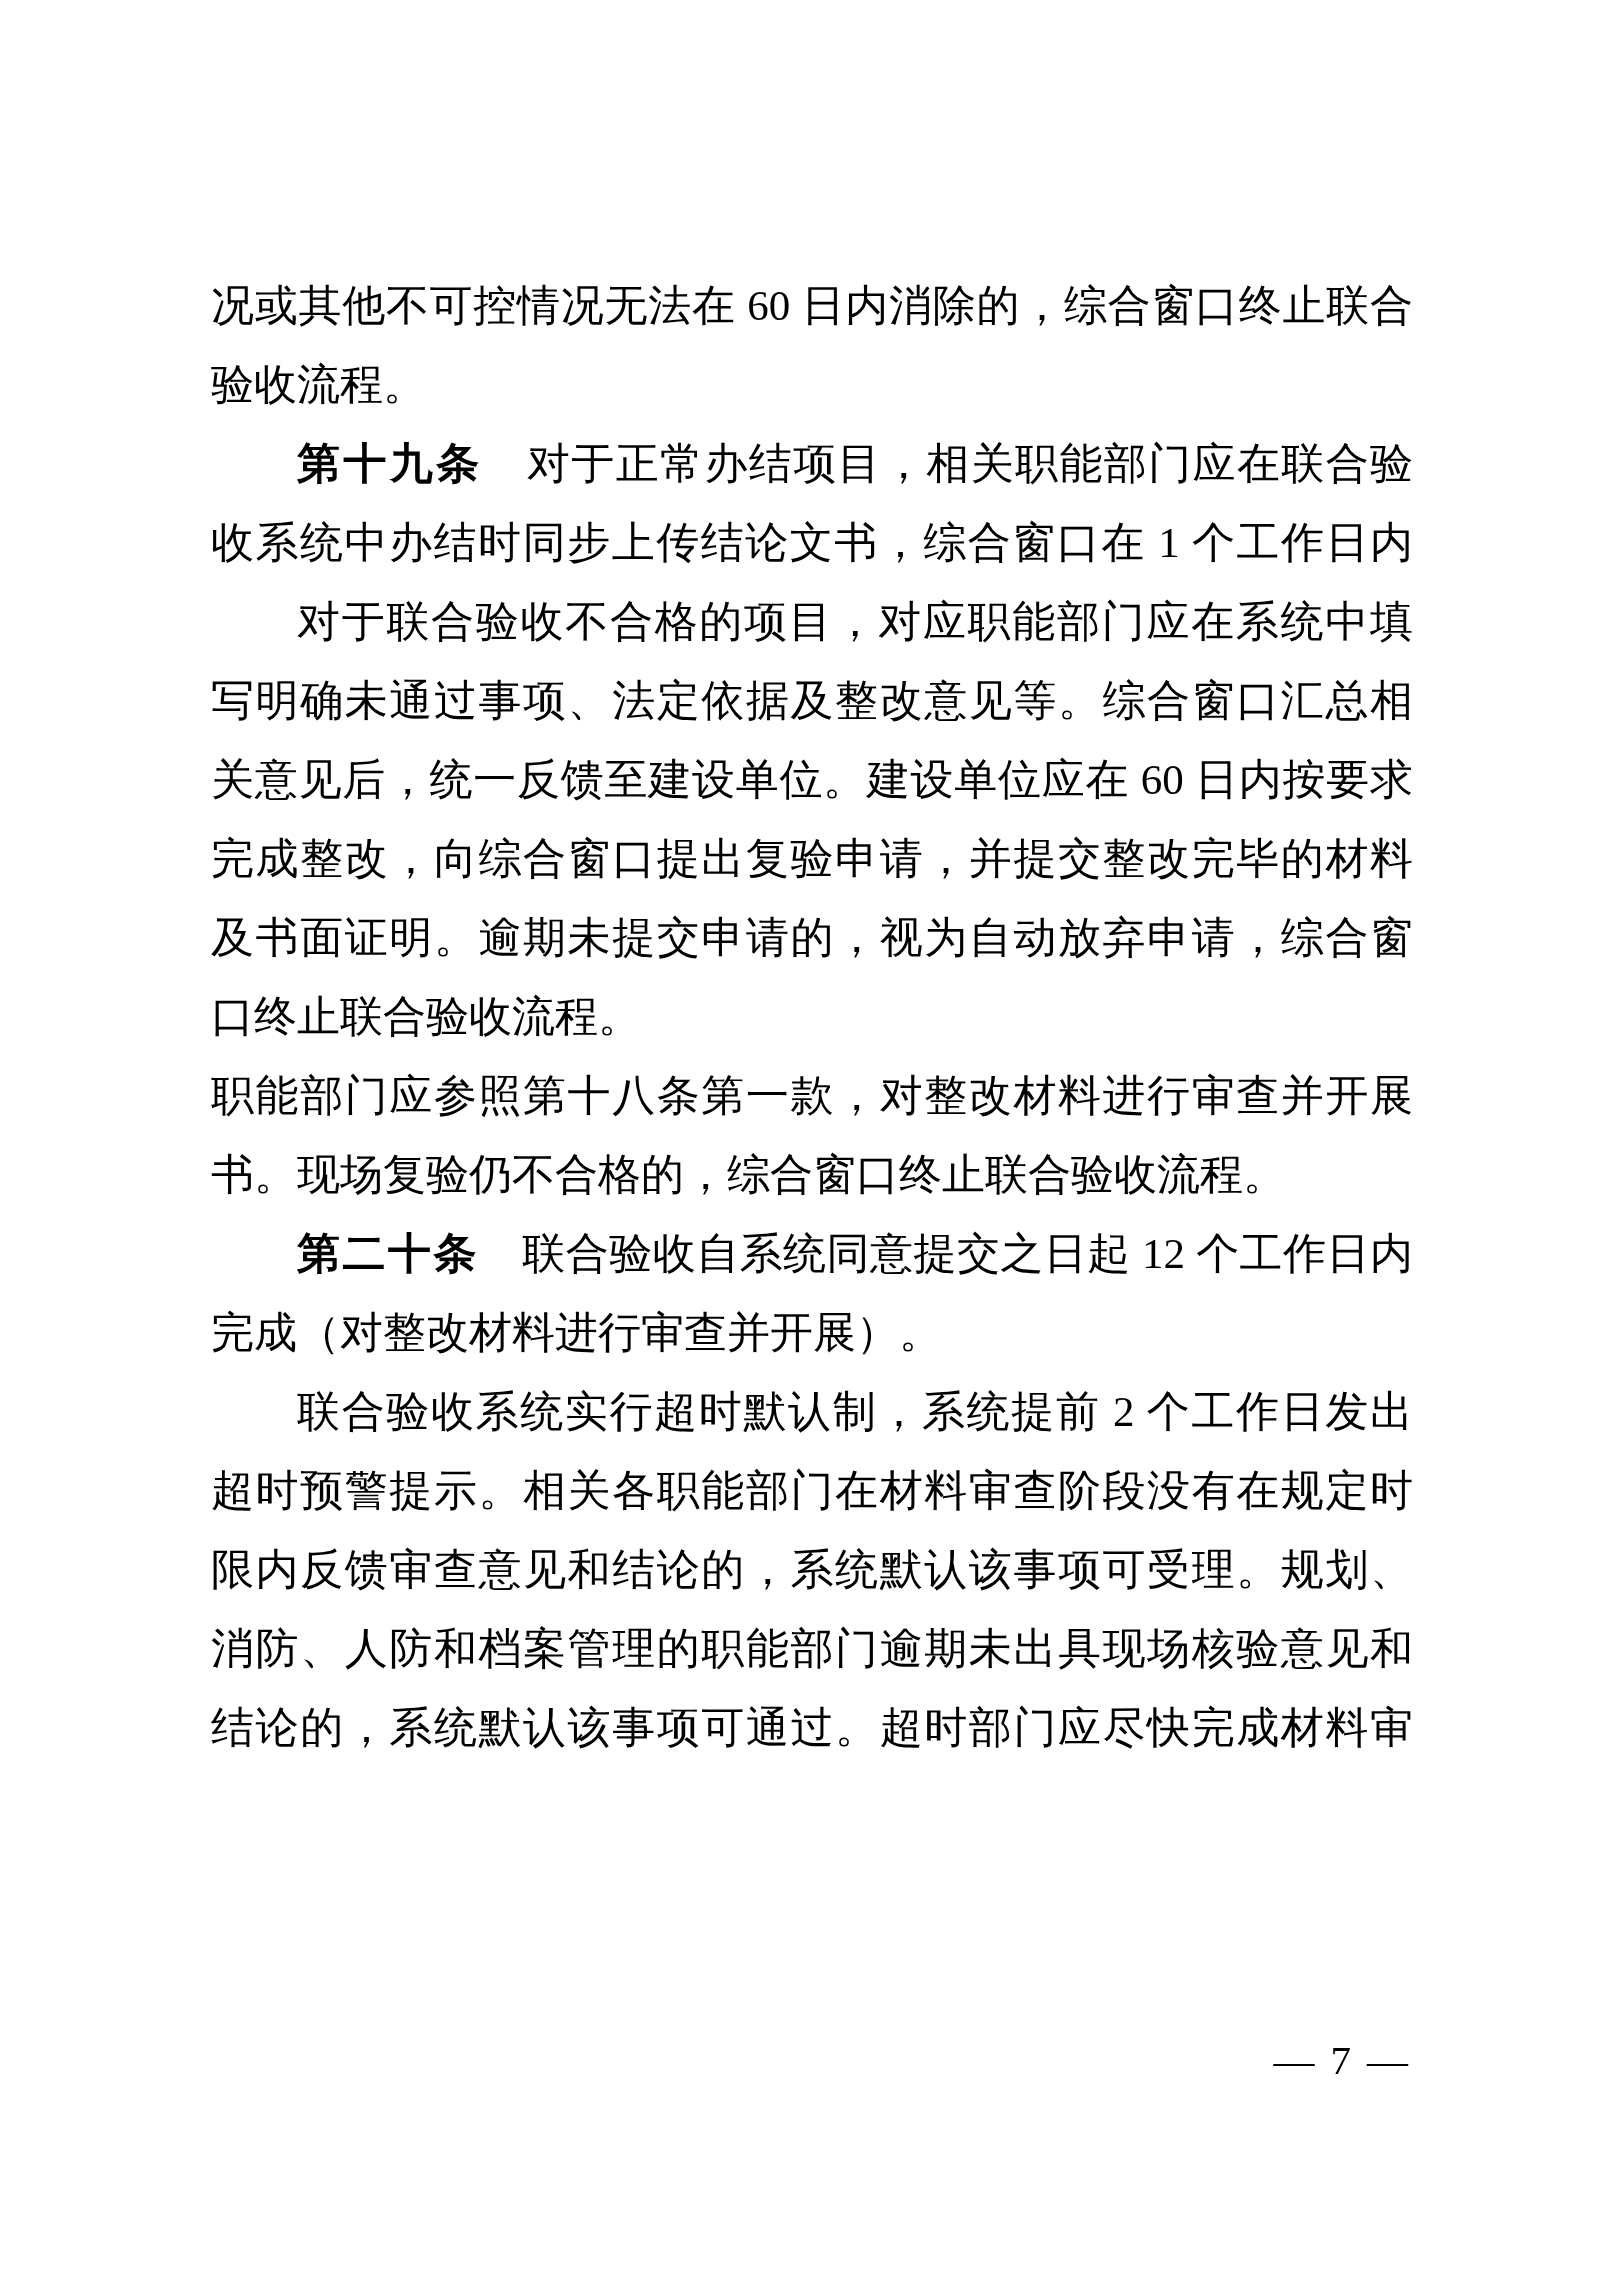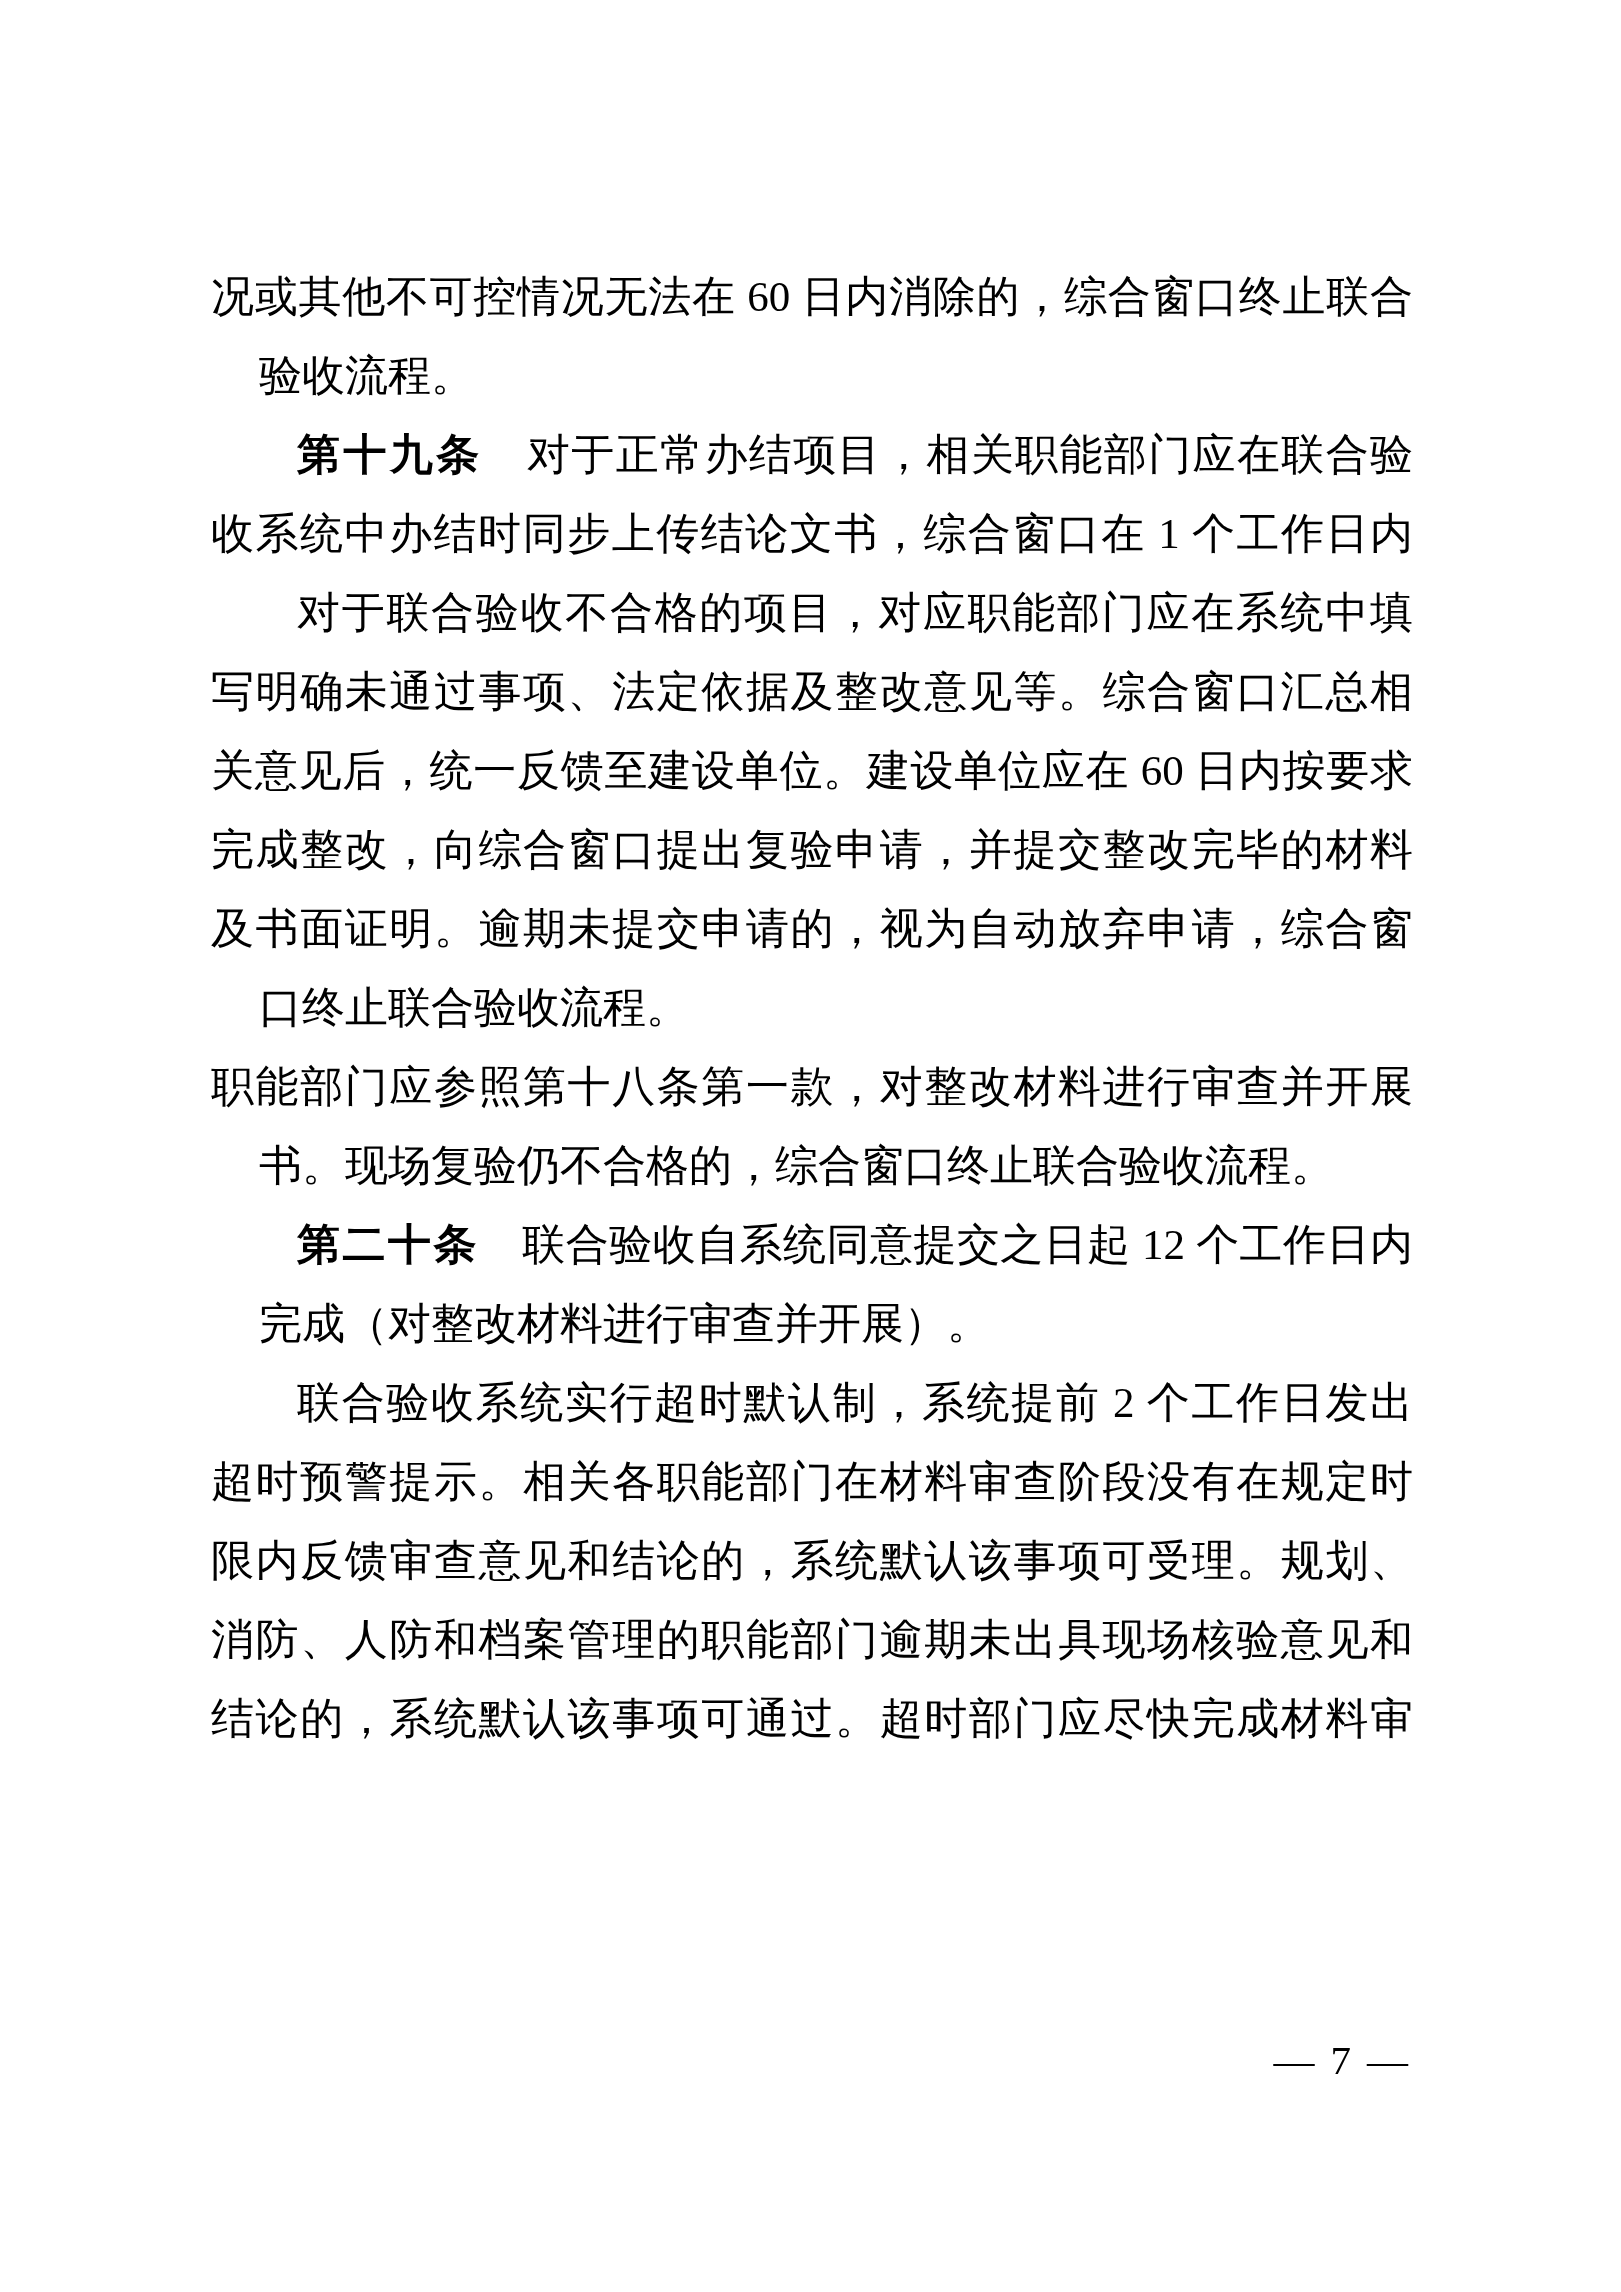--- a/index.html
+++ b/index.html
@@ -12,36 +12,35 @@
     width: 1621px;
     height: 2293px;
     background: #ffffff;
     color: #000000;
     font-family: "Liberation Serif", "DejaVu Serif", serif;
     overflow: hidden;
   }
   .text-block {
     position: absolute;
     left: 211px;
-    top: 257px;
+    top: 266px;
     width: 1202px;
     font-size: 43px;
     line-height: 79px;
   }
   .line {
     height: 79px;
     overflow: hidden;
     text-align: justify;
     text-align-last: justify;
     white-space: normal;
   }
   .line.end {
     text-align: right;
     text-align-last: left;
-    margin-left: 48px;
   }
   .line.ind {
     text-indent: 86px;
   }
   .b {
     font-weight: bold;
     
     font-family: Liberation Sans, sans-serif;
     letter-spacing: 2px;
   }

